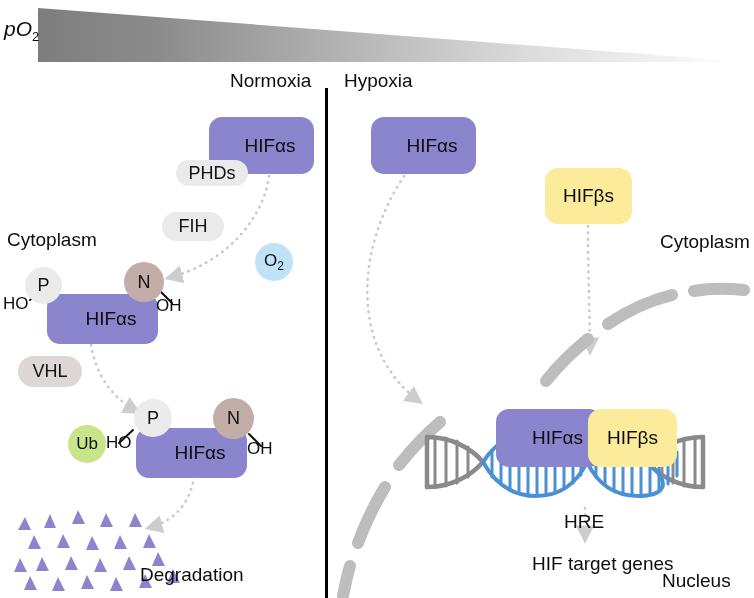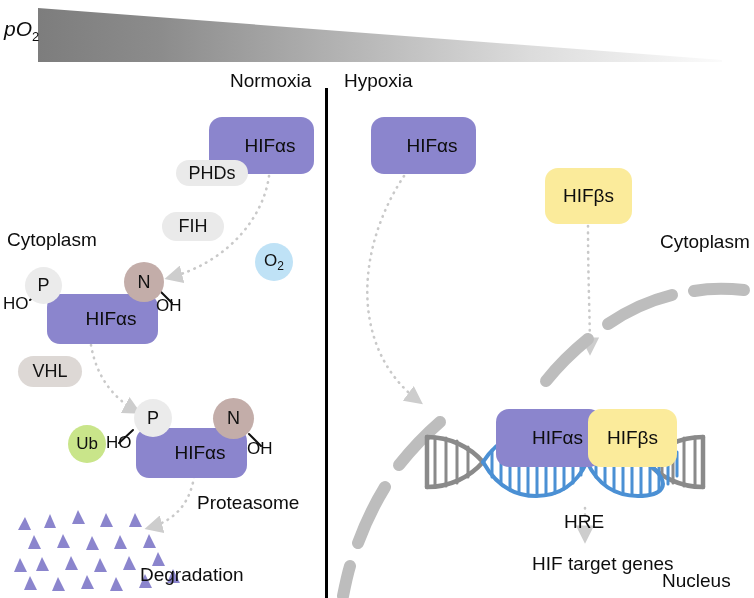--- a/index.html
+++ b/index.html
@@ -268,21 +268,20 @@
   </div>
   <div class="circle c-n" style="left:213px; top:398px; width:41px; height:41px;">
     <span>N</span>
   </div>
   <div class="circle c-ub" style="left:68px; top:425px; width:38px; height:38px;">
     <span>Ub</span>
   </div>
   <div class="lbl small-label" style="left:106px; top:434px;">HO</div>
   <div class="lbl small-label" style="left:247px; top:440px;">OH</div>
 
-  <div class="lbl plain-label" style="left:197px; top:493px;">Proteasome</div>
   <div class="lbl plain-label" style="left:140px; top:565px;">Degradation</div>
 
   <div class="node-box box-alpha" style="left:371px; top:117px; width:88px; height:57px;">
     <span>HIFαs</span>
   </div>
 
   <div class="node-box box-beta" style="left:545px; top:168px; width:87px; height:56px;">
     <span>HIFβs</span>
   </div>
 

